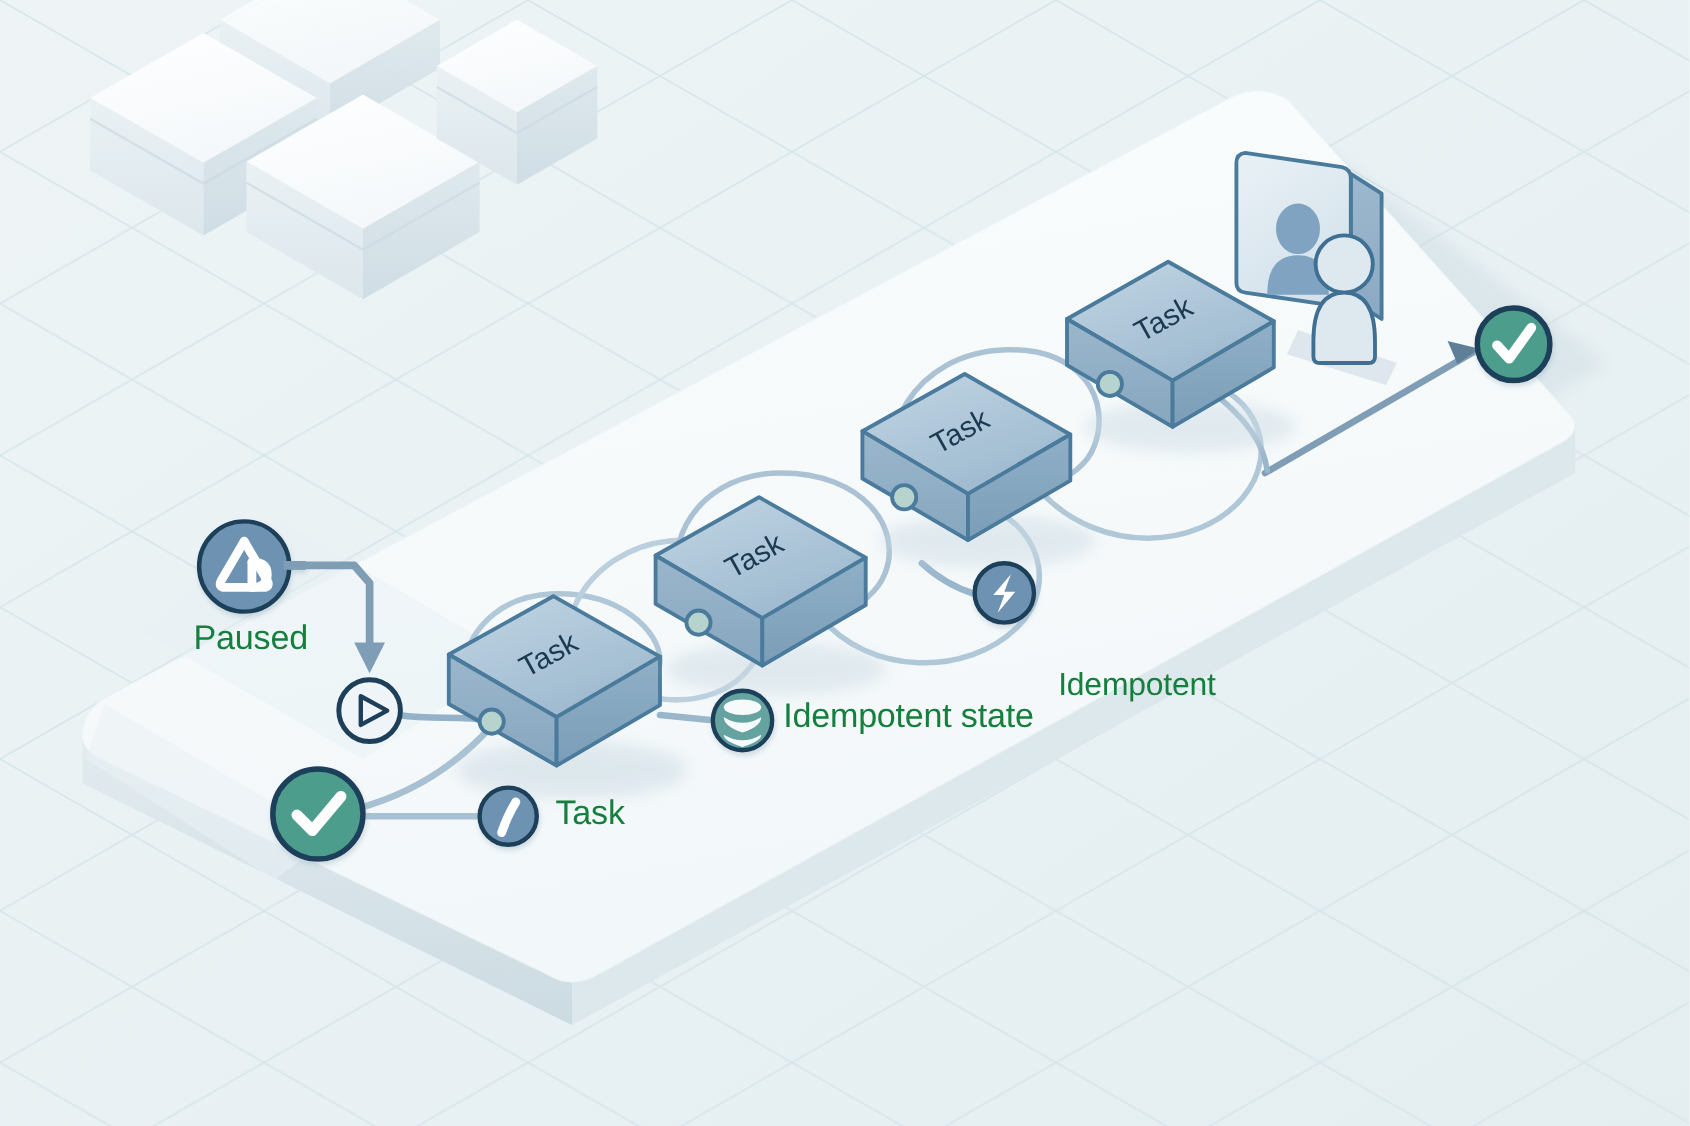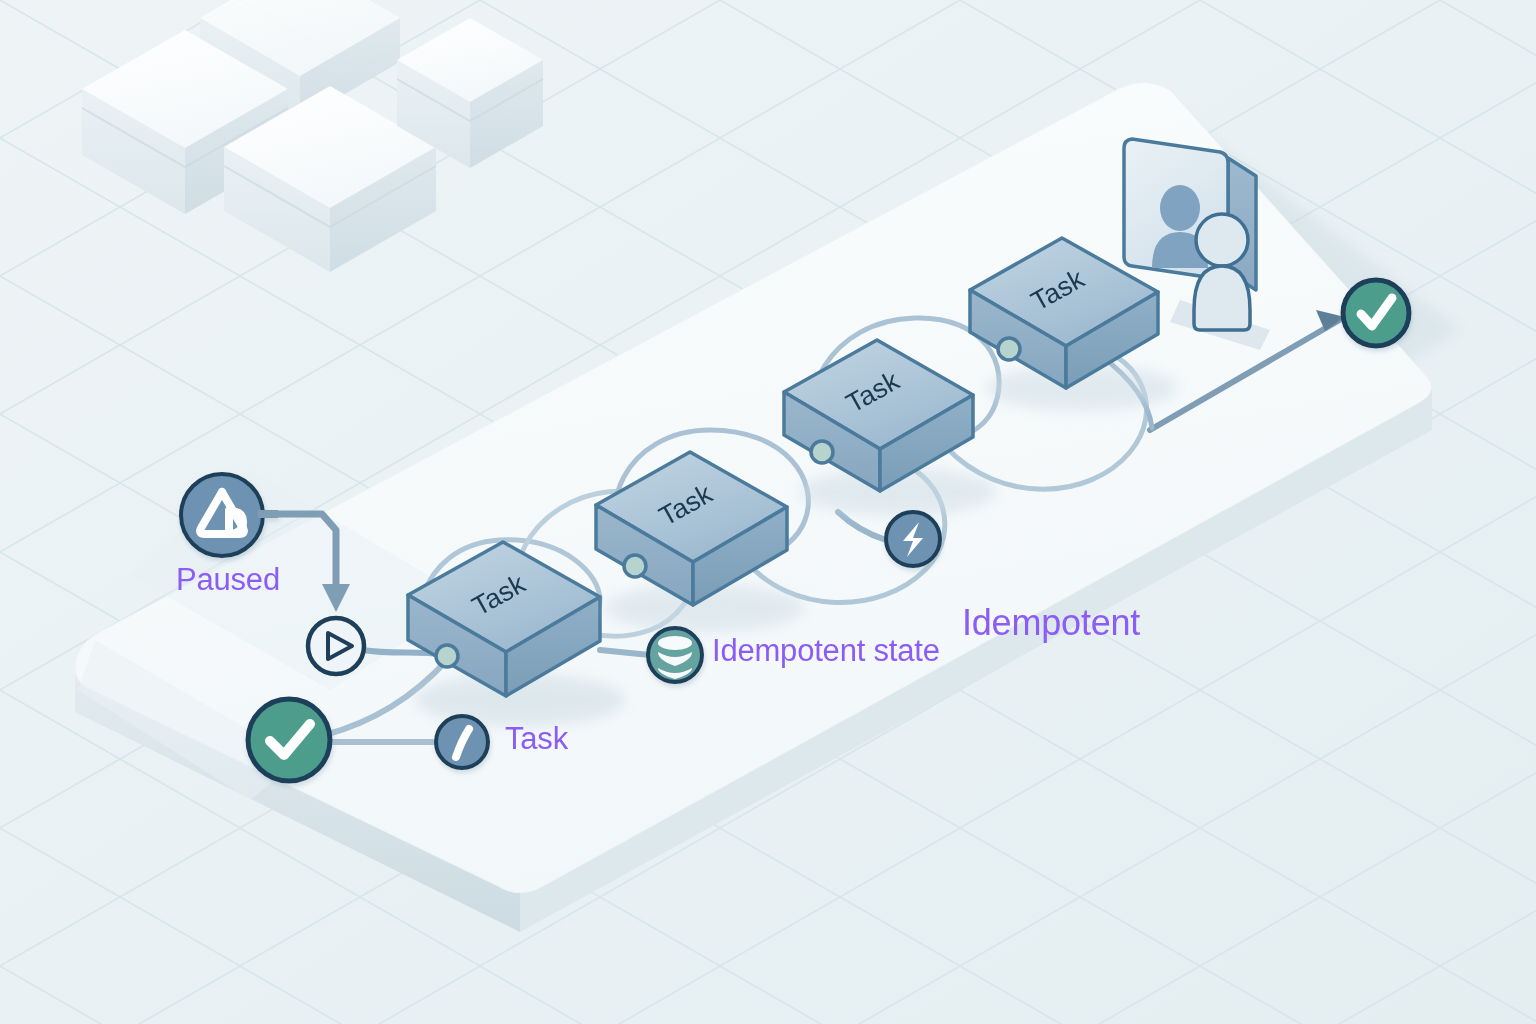--- a/index.html
+++ b/index.html
@@ -12,30 +12,30 @@
     position: relative;
     width: 1536px; height: 1024px;
     background: #e9f1f3;
   }
   #stage svg.layer {
     position: absolute; left: 0; top: 0;
     width: 1536px; height: 1024px;
   }
   .lbl {
     position: absolute;
-    color: #8b5cf6;
+    color: #15803d;
     font-family: "Liberation Sans", sans-serif;
     font-weight: 400;
     white-space: pre;
     letter-spacing: -0.2px;
   }
   .lbl-paused { left: 176px; top: 562px; font-size: 31px; }
   .lbl-task   { left: 505px; top: 721px; font-size: 31px; }
   .lbl-persist{ left: 712px; top: 633px; font-size: 31px; }
-  .lbl-idem   { left: 962px; top: 513px; font-size: 36px; line-height: 44px; }
+  .lbl-idem   { left: 962px; top: 513px; font-size: 29px; line-height: 44px; }
   .lbl-idem span { display:block; }
 </style>
 </head>
 <body>
 
 <div id="stage">
 
   <svg class="layer" viewBox="0 0 1536 1024">
     <defs>
       <pattern id="isoGrid" width="240" height="138" patternUnits="userSpaceOnUse" patternTransform="translate(0,0)">

